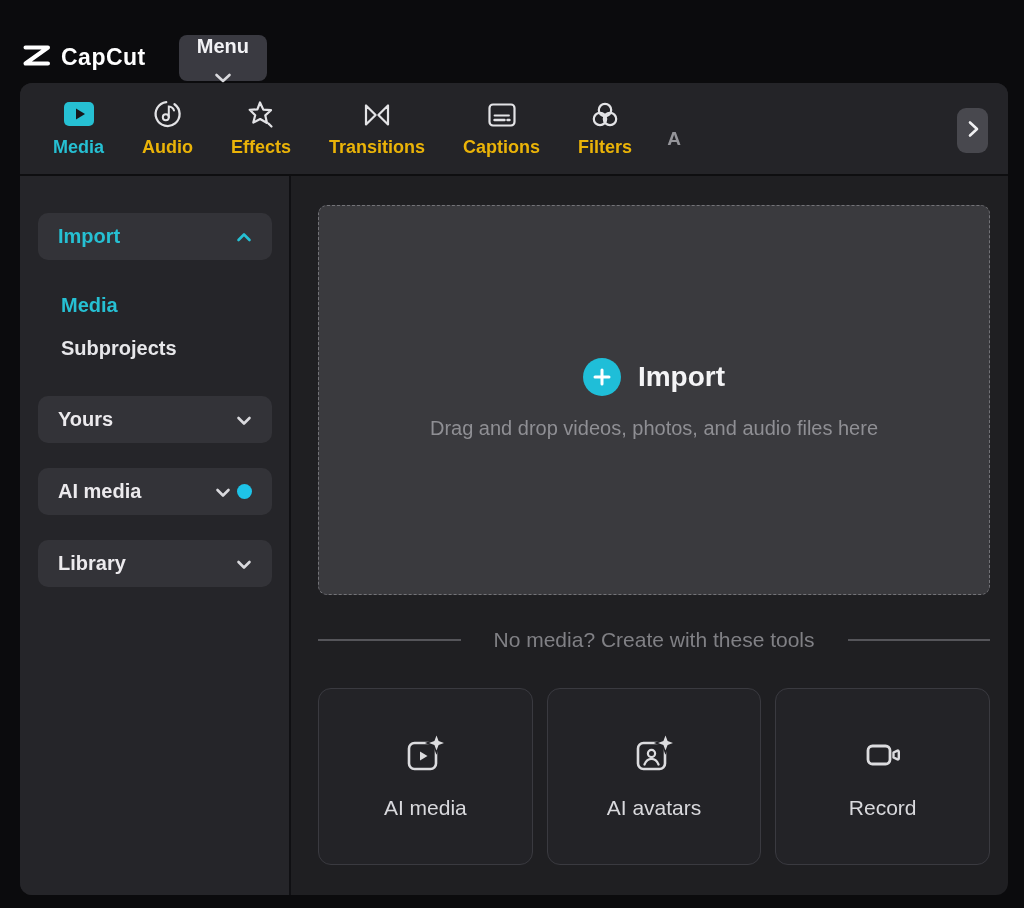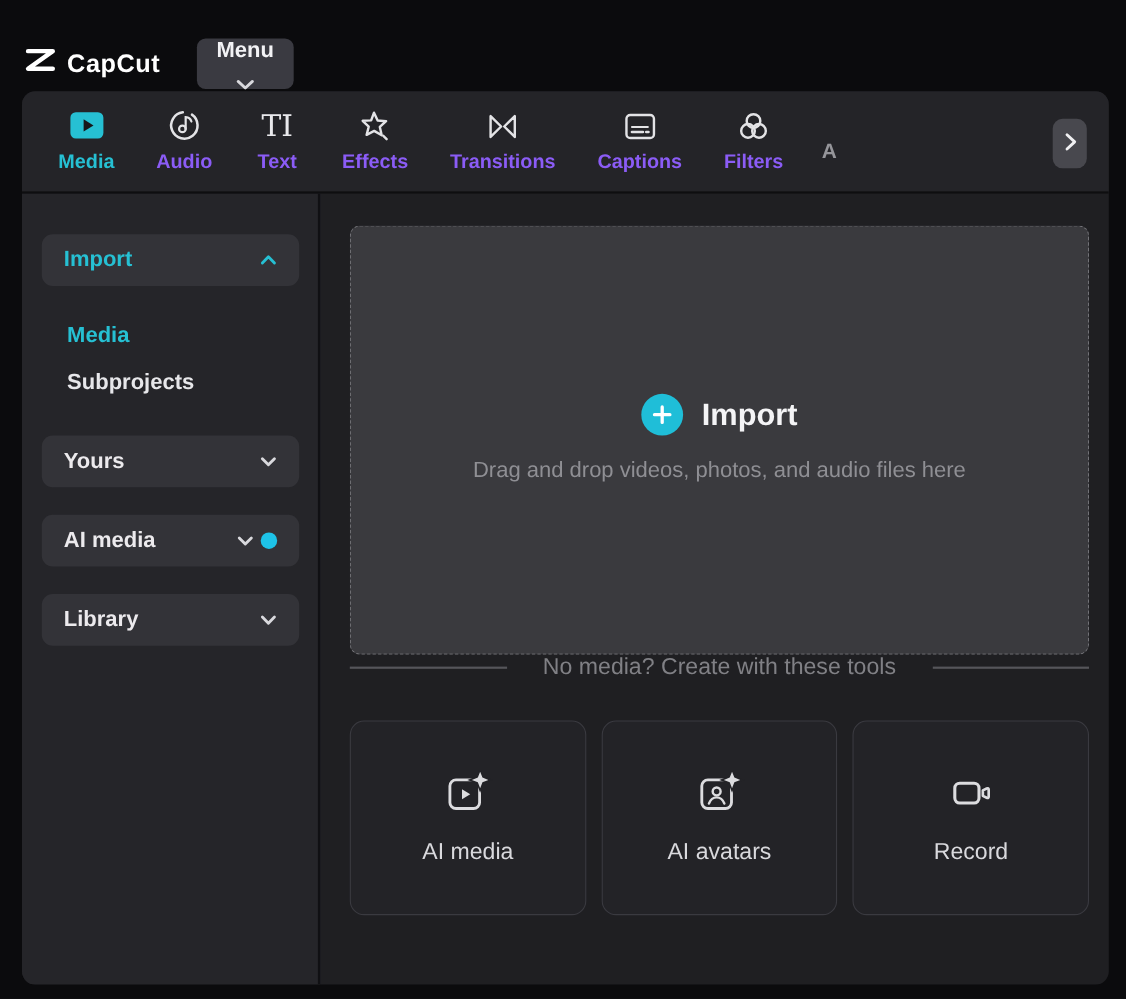--- a/index.html
+++ b/index.html
@@ -39,21 +39,21 @@
   .tabstrip {
     position:relative; height:93px; flex:0 0 93px;
     background:#242428; border-bottom:2px solid #0e0e10;
     display:flex; align-items:center; padding-left:14px;
     overflow:hidden;
   }
   .tab {
     display:flex; flex-direction:column; align-items:center; justify-content:center;
     gap:7px; padding:0 19px; height:100%; cursor:pointer;
   }
-  .tab .tab-label { font-size:18px; font-weight:bold; color:#8b5cf6; white-space:nowrap; }
+  .tab .tab-label { font-size:18px; font-weight:bold; color:#eab308; white-space:nowrap; }
   .tab.active .tab-label { color:#26c0d3; }
   .tab svg { display:block; }
   .tab-partial {
     color:#95959a; font-size:19px; font-weight:bold;
     align-self:flex-end; margin-bottom:24px; padding-left:16px;
   }
   .overflow-btn {
     position:absolute; right:20px; top:25px; width:31px; height:45px;
     background:#48484e; border:none; border-radius:9px;
     display:flex; align-items:center; justify-content:center; cursor:pointer;
@@ -99,21 +99,21 @@
     display:flex; align-items:center; justify-content:center;
   }
   .dz-title { font-size:28px; font-weight:bold; color:#f4f4f6; }
   .dz-sub {
     max-width:630px; text-align:left;
     font-size:20px; line-height:1.5; color:#8f8f94;
   }
 
   
   .tools-divider {
-    display:flex; align-items:center; gap:33px;
+    margin-top:33px; display:flex; align-items:center; gap:33px;
   }
   .tools-divider .line { flex:1; height:2px; background:#55555a; }
   .tools-divider .div-text { font-size:21px; color:#808085; white-space:nowrap; }
 
   
   .cards { margin-top:36px; display:flex; gap:14px; }
   .card {
     flex:1; height:177px; background:#232327;
     border:1px solid #3a3a40; border-radius:13px;
     display:flex; flex-direction:column; align-items:center; justify-content:center;
@@ -161,28 +161,20 @@
       <span>
         <svg width="32" height="30" viewBox="0 0 32 30">
           <path d="M22.5 4.2 A12 12 0 1 1 14.2 2.1" fill="none" stroke="#e3e3e6" stroke-width="2.3" stroke-linecap="round"></path>
           <circle cx="13.8" cy="17.2" r="3" fill="none" stroke="#e3e3e6" stroke-width="2"></circle>
           <path d="M16.8 17.2 V6.5 q4.2 .4 5.2 4" fill="none" stroke="#e3e3e6" stroke-width="2" stroke-linecap="round"></path>
         </svg>
       </span>
       <span class="tab-label">Audio</span>
     </div>
 
-    <div class="tab">
-      <span>
-        <svg width="42" height="30" viewBox="0 0 42 30">
-          <text x="21" y="24" text-anchor="middle" font-family="DejaVu Serif, serif" font-size="27" fill="#e9e9ec">TI</text>
-        </svg>
-      </span>
-      <span class="tab-label">Text</span>
-    </div>
 
 
     <div class="tab">
       <span>
         <svg width="34" height="30" viewBox="0 0 34 30">
           <path d="M16 2.5 L19.3 9.6 L27 10.2 L21.3 15.4 L23 23 L16.2 19 L9.3 22.6 L11.2 15.2 L5.7 9.8 L13.4 9.4 Z" fill="none" stroke="#e3e3e6" stroke-width="2.2" stroke-linejoin="round"></path>
           <path d="M24.5 23.5 L27.5 26.5" stroke="#e3e3e6" stroke-width="2.2" stroke-linecap="round"></path>
         </svg>
       </span>
       <span class="tab-label">Effects</span>

